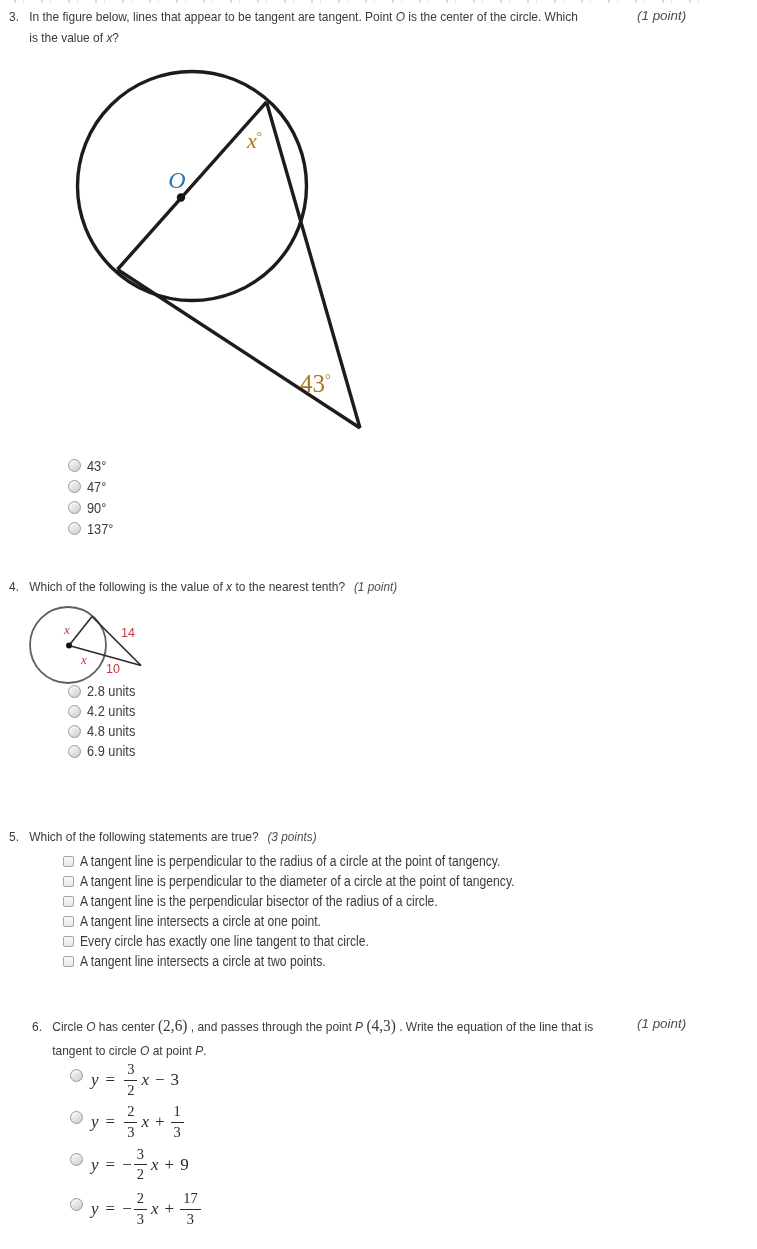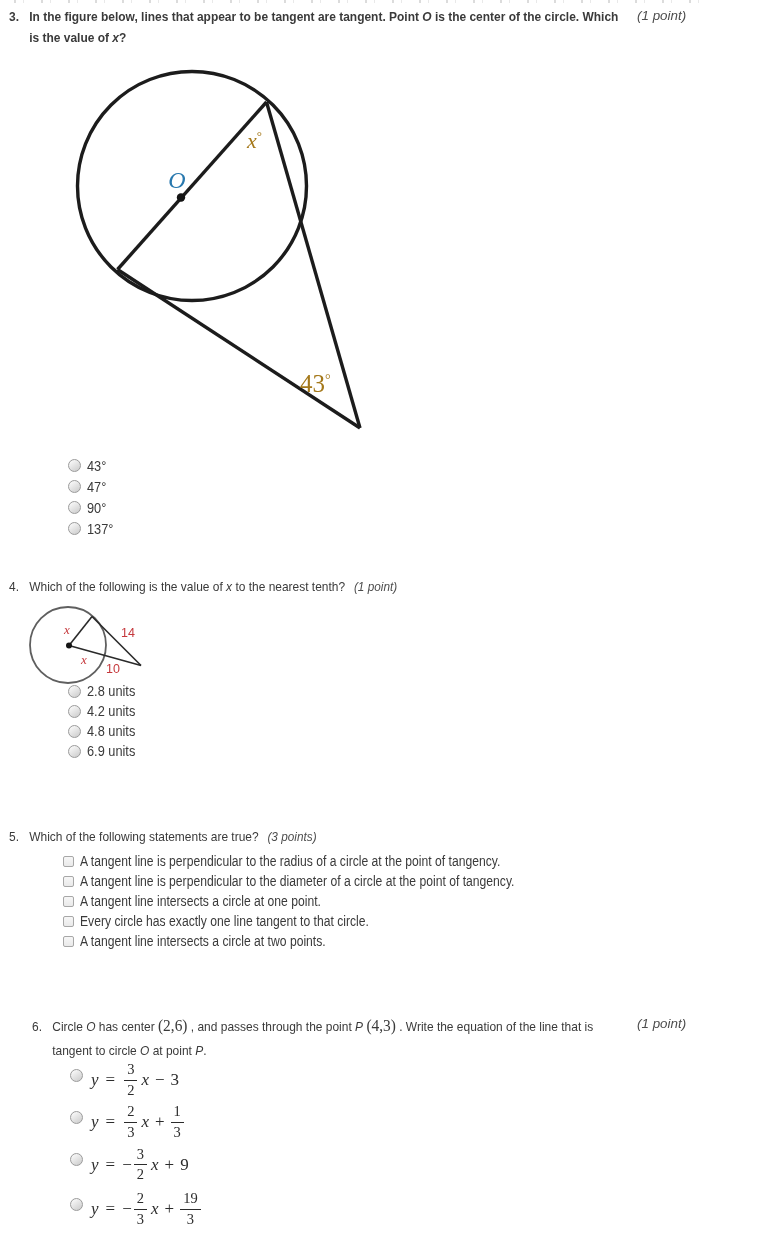--- a/index.html
+++ b/index.html
@@ -63,21 +63,21 @@
     left:14px;top:0;width:700px;height:3px;opacity:.35;
     background:repeating-linear-gradient(90deg,#9a9a9a 0 2px,transparent 2px 9px,#c0c0c0 9px 10px,transparent 10px 27px);
   }
   svg text{user-select:none;}
 </style>
 </head>
 <body>
 
 <div class="abs topstrip"></div>
 
-<div class="abs" style="left:9px;top:6px;font-weight:bold;">
+<div class="abs" style="left:9px;top:6px;">
   <div class="qline">
     <span class="qnum">3.</span><span>In the figure below, lines that appear to be tangent are tangent. Point </span><span class="iv">O</span><span> is the center of the circle. Which</span>
   </div>
   <div class="qline">
     <span class="qnum"></span><span>is the value of </span><span class="iv">x</span><span>?</span>
   </div>
 </div>
 <span class="pts pts-abs" style="top:8px;">(1 point)</span>
 
 <svg class="abs" style="left:58px;top:62px;" width="340" height="380" viewBox="0 0 340 380">
@@ -157,20 +157,24 @@
   <div class="optrow optrow20">
     <span class="cbx"></span>
     <span class="slabel">A tangent line is perpendicular to the radius of a circle at the point of tangency.</span>
   </div>
   <div class="optrow optrow20">
     <span class="cbx"></span>
     <span class="slabel">A tangent line is perpendicular to the diameter of a circle at the point of tangency.</span>
   </div>
   <div class="optrow optrow20">
     <span class="cbx"></span>
+    <span class="slabel">A tangent line is the perpendicular bisector of the radius of a circle.</span>
+  </div>
+  <div class="optrow optrow20">
+    <span class="cbx"></span>
     <span class="slabel">A tangent line intersects a circle at one point.</span>
   </div>
   <div class="optrow optrow20">
     <span class="cbx"></span>
     <span class="slabel">Every circle has exactly one line tangent to that circle.</span>
   </div>
   <div class="optrow optrow20">
     <span class="cbx"></span>
     <span class="slabel">A tangent line intersects a circle at two points.</span>
   </div>
@@ -243,17 +247,17 @@
     <span class="v">y</span>
     <span class="rel">=</span>
     <span class="sign">−</span>
     <span class="frac">
         <span class="fn">2</span>
         <span class="fd">3</span>
       </span>
     <span class="v">x</span>
     <span class="op">+</span>
     <span class="frac">
-        <span class="fn">19</span>
+        <span class="fn">17</span>
         <span class="fd">3</span>
       </span>
   </span>
 </div>
 
 </body></html>

